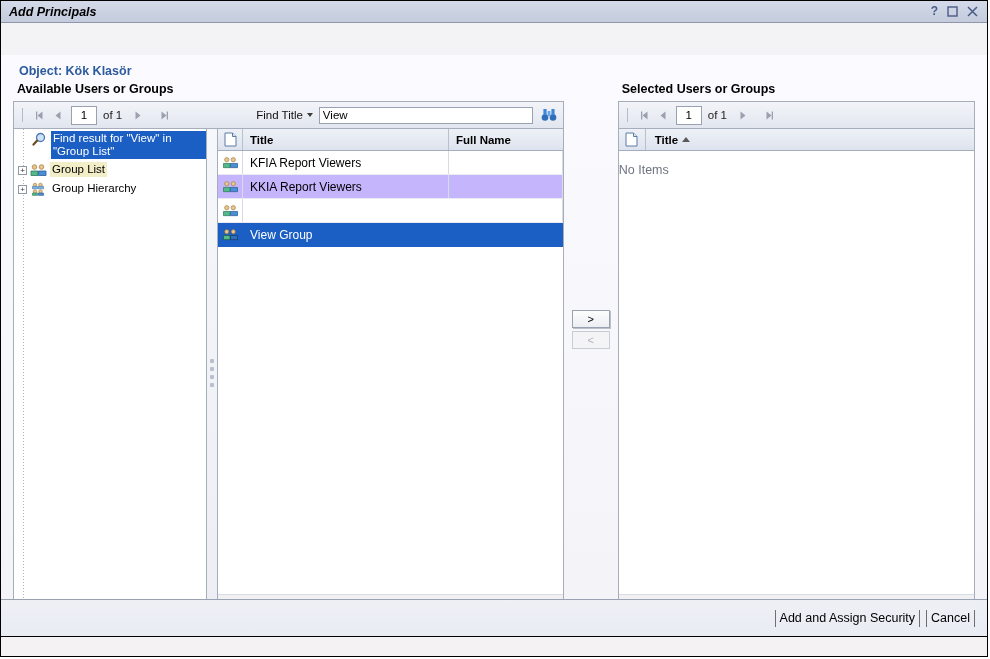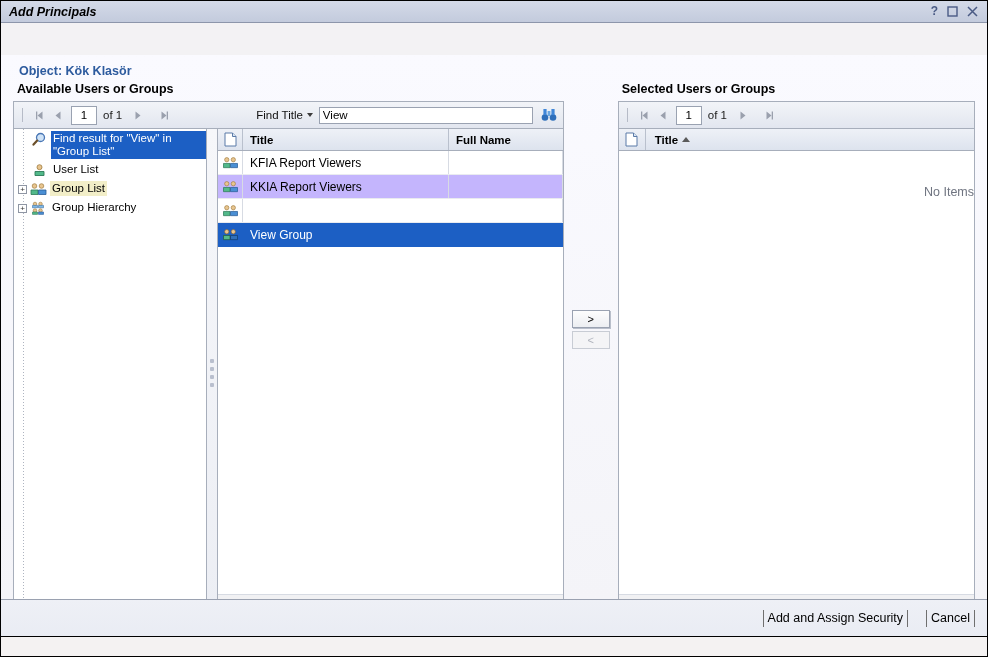--- a/index.html
+++ b/index.html
@@ -143,29 +143,29 @@
     border:1px solid #a7aebb;border-top:none;background:#fff;height:488px;
     display:flex;flex-direction:column;box-sizing:border-box;overflow:hidden;
   }
   .rhead{
     height:22px;background:linear-gradient(#eef1f7,#dde3ee);border-bottom:1px solid #a7aebb;
     display:flex;align-items:center;font-weight:bold;font-size:11.5px;flex:none;box-sizing:border-box;
   }
   .rh-icon{width:26px;display:flex;align-items:center;justify-content:center;border-right:1px solid #b9c0cd;height:100%;}
   .rh-title{flex:1;padding-left:9px;display:flex;align-items:center;gap:4px;}
   .sortup{border-left:4px solid transparent;border-right:4px solid transparent;border-bottom:5px solid #5a5a5a;}
-  .noitems{flex:1;text-align:right;color:#6f7480;font-size:12.5px;padding-top:34px;}
+  .noitems{flex:1;text-align:left;color:#6f7480;font-size:12.5px;padding-top:12px;}
 
   
   .footer{
     position:absolute;left:0;right:0;bottom:0;height:57px;
     background:linear-gradient(#eef0f6,#e7eaf2);
     border-top:1px solid #9aa1b0;box-sizing:border-box;
   }
-  .fbar{height:36px;display:flex;align-items:center;justify-content:flex-end;gap:12px;padding-right:12px;}
+  .fbar{height:36px;display:flex;align-items:center;justify-content:flex-end;gap:0;padding-right:12px;}
   .lbtn{
     font-size:12.5px;color:#000;border-left:1px solid #6f6f6f;border-right:1px solid #6f6f6f;
     padding:1px 4px;margin-left:6px;line-height:15px;
   }
   .fstrip{
     position:absolute;left:0;right:0;bottom:0;height:20px;
     background:#f4f2f2;border-top:1px solid #000;box-sizing:border-box;
   }
 </style>
 </head>
@@ -255,30 +255,20 @@
               <span class="tspace"></span>
               <span class="ticon">
                 <svg width="15" height="15" viewBox="0 0 15 15">
                   <circle cx="8.5" cy="5.5" r="4" fill="#cfe3f7" stroke="#4a77b5" stroke-width="1.3"></circle>
                   <path d="M5.2 8.6 L1.5 12.6" stroke="#6b4f2a" stroke-width="2.2" stroke-linecap="round"></path>
                 </svg>
               </span>
               <span class="tlabel">Find result for "View" in "Group List"</span>
             </div>
 
-            <div class="tnode">
-              <span class="tspace"></span>
-              <span class="ticon">
-                <svg width="15" height="15" viewBox="0 0 15 15">
-                  <circle cx="7.5" cy="4.2" r="2.5" fill="#e8c58f" stroke="#a07b3e" stroke-width=".8"></circle>
-                  <path d="M3 12.5 V8.5 H12 V12.5 Z" fill="#52b98a" stroke="#2d7a58" stroke-width=".9"></path>
-                </svg>
-              </span>
-              <span class="tlabel">User List</span>
-            </div>
 
             <div class="tnode thover">
               <span class="texp">+</span>
               <span class="ticon">
                 <svg width="17" height="15" viewBox="0 0 17 15">
                   <circle cx="4.5" cy="4" r="2.3" fill="#e8c58f" stroke="#a07b3e" stroke-width=".7"></circle>
                   <circle cx="11.5" cy="4" r="2.3" fill="#e8c58f" stroke="#a07b3e" stroke-width=".7"></circle>
                   <path d="M1 12.5 V8 H8 V12.5 Z" fill="#52b98a" stroke="#2d7a58" stroke-width=".8"></path>
                   <path d="M8.5 12.5 V8 H16 V12.5 Z" fill="#4a8fd4" stroke="#2a5d98" stroke-width=".8"></path>
                 </svg>

